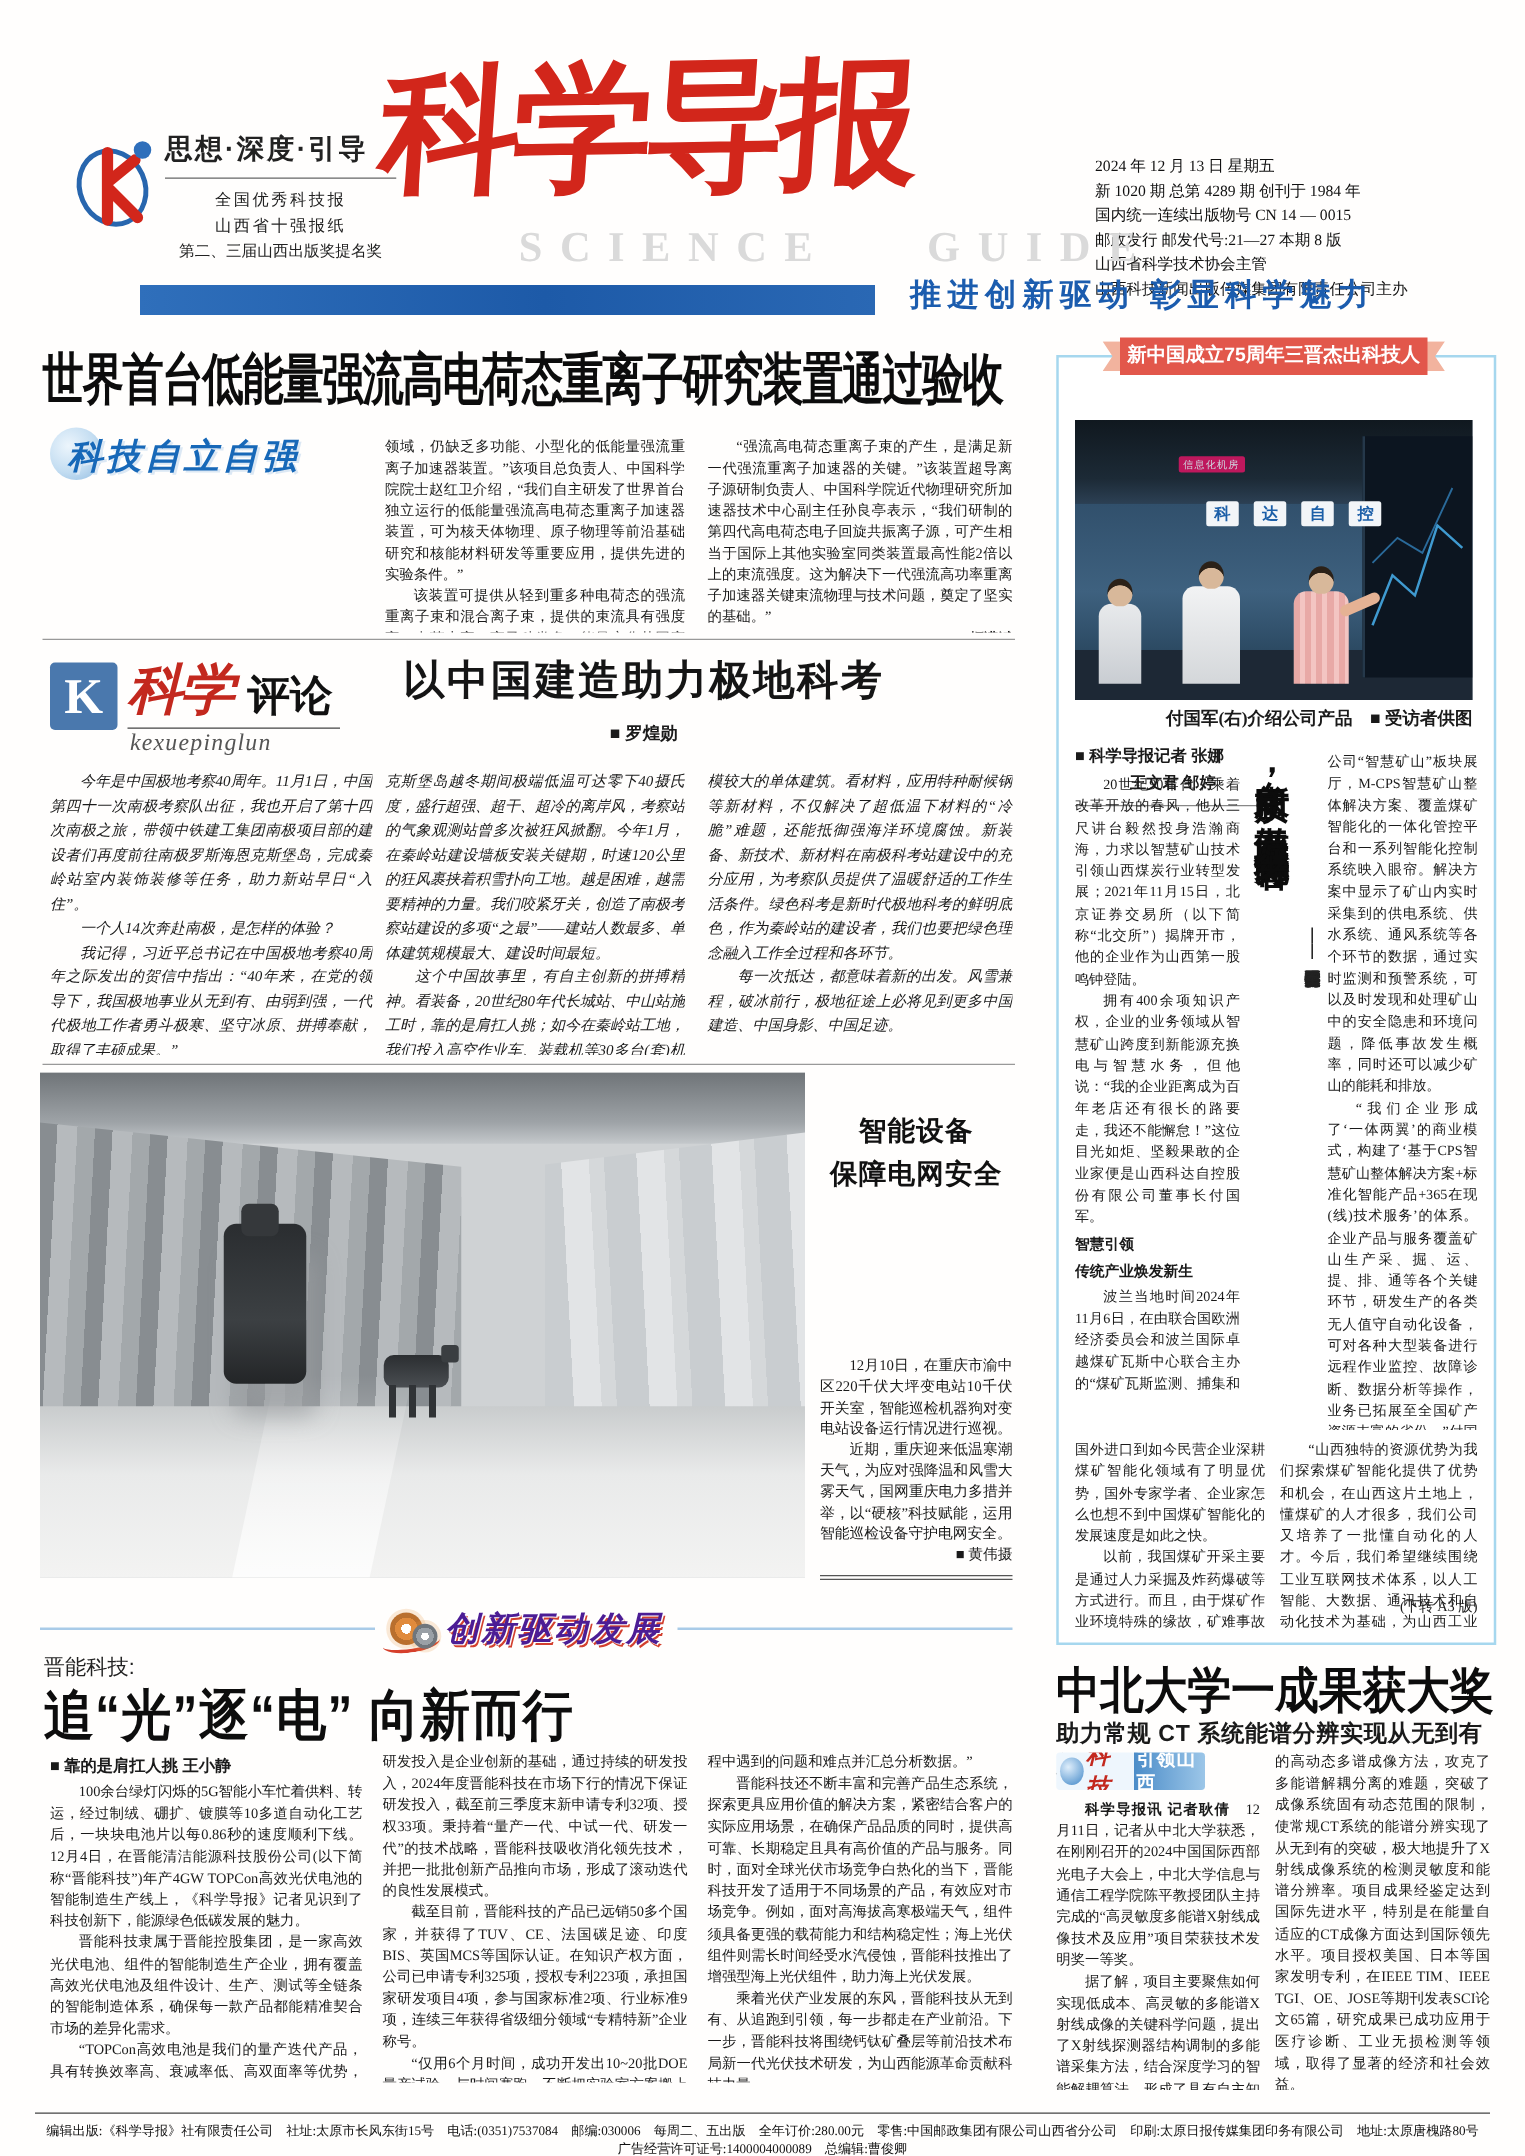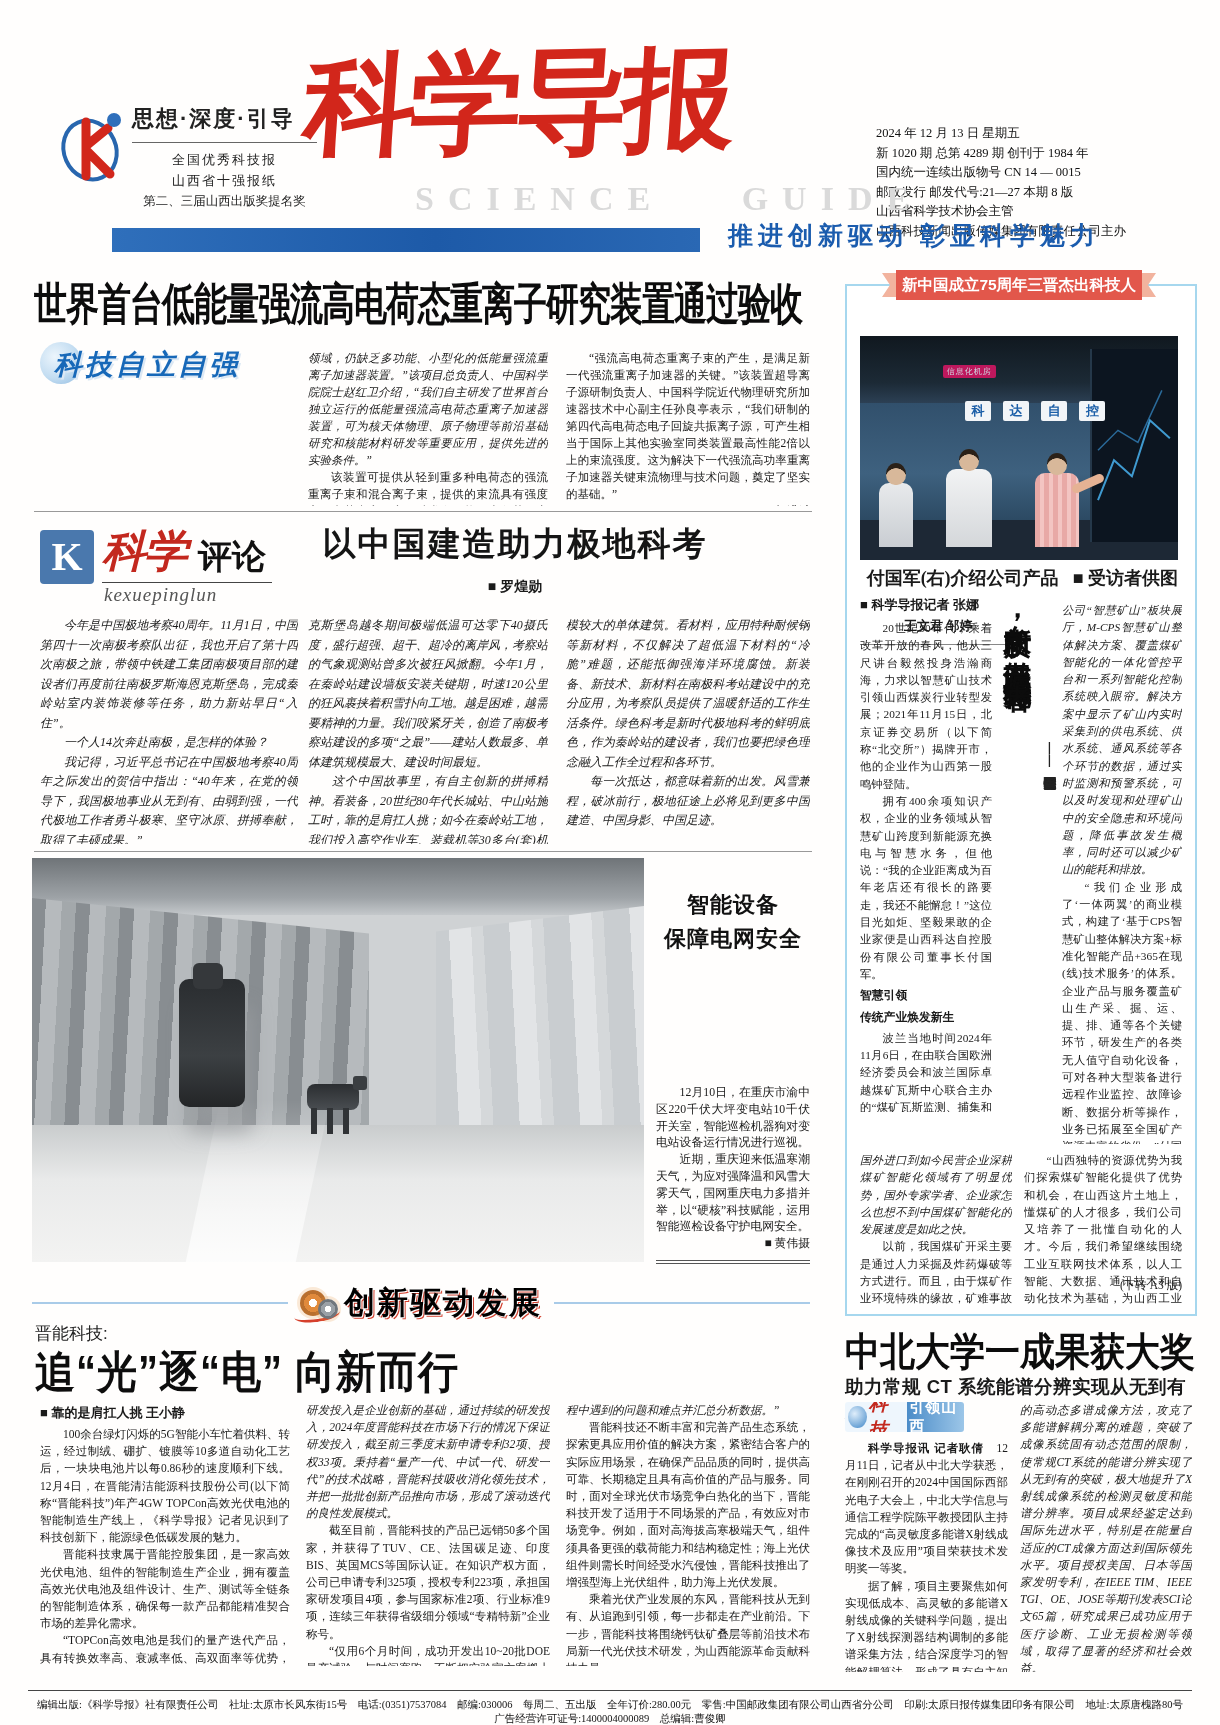--- a/index.html
+++ b/index.html
@@ -2,21 +2,21 @@
 <html><head>
 <meta charset="utf-8">
 <style>
   html,body{margin:0;padding:0;background:#ffffff;}
   #page{position:relative;width:1220px;height:1725px;background:#fffefd;overflow:hidden;
         font-family:"Liberation Serif","DejaVu Serif",serif;color:#1a1a1a;}
   .abs{position:absolute;}
   .sans{font-family:"Liberation Sans","DejaVu Sans",sans-serif;}
   .jcol{position:absolute;text-align:justify;overflow:hidden;}
   .jcol p{margin:0;text-indent:2em;}
-  .jcol p.ni{text-indent:0;font-style:italic;}
+  .jcol p.ni{text-indent:0;}
   .fs-lead{font-size:11.5px;line-height:17px;}
   .fs-comment{font-size:12px;line-height:19.5px;font-style:italic;}
   .fs-body{font-size:11.5px;line-height:17.2px;}
   .fs-panel{font-size:11.3px;line-height:17.3px;}
 
   
   #m-logo{left:56px;top:106px;width:72px;height:80px;}
   #m-left{left:132px;top:104px;width:185px;}
   #m-slogan{font-size:22px;font-weight:bold;letter-spacing:2px;color:#222;
             border-bottom:1px solid #666;padding-bottom:8px;margin-bottom:6px;}
@@ -104,21 +104,21 @@
   #inno{left:32px;top:1282px;width:778px;height:42px;display:flex;align-items:center;}
   .inno-line{flex:1;height:2px;background:#a9cbe8;}
   #inno-center{display:flex;align-items:center;padding:0 12px;}
   .gear{width:26px;height:26px;border-radius:50%;position:relative;margin-right:-8px;
      background:radial-gradient(circle,#fff 0 4px,#e08a3c 4px 9px,#b96f2e 9px 13px);
      box-shadow:0 0 0 3px #e5953f33;}
   .gear.gray{width:20px;height:20px;margin-top:12px;margin-right:6px;
      background:radial-gradient(circle,#fff 0 3px,#9aa0a6 3px 7px,#70767c 7px 10px);}
   .gear-swoosh{position:absolute;left:-6px;bottom:-6px;width:46px;height:12px;border-radius:50%;
      border-bottom:3px solid #d6402c;transform:rotate(-8deg);}
-  #inno-text{font-size:31px;font-weight:900;color:#000000;letter-spacing:2px;
+  #inno-text{font-size:27px;font-weight:900;font-style:italic;color:#4c1d95;letter-spacing:2px;
      text-shadow:1px 1px 0 #ffffff,2px 2px 0 #d2402e,-1px -1px 0 #ffffff;}
   #jn-kicker{left:35px;top:1322px;font-size:17px;color:#222;}
   #jn-headline{left:35px;top:1342px;width:700px;font-size:40px;font-weight:900;color:#0d0d0d;
      letter-spacing:1px;transform:scaleY(1.1);transform-origin:top left;white-space:nowrap;}
   #jn-byline{left:40px;top:1404px;font-size:13px;font-weight:bold;}
   #jn-col1{left:40px;top:1426px;width:250px;height:240px;}
   #jn-col2{left:306px;top:1402px;width:244px;height:264px;}
   #jn-col3{left:566px;top:1402px;width:244px;height:264px;}
 
   
@@ -145,21 +145,21 @@
   .man{position:absolute;bottom:6%;border-radius:10px 10px 0 0;}
   .man:before{content:"";position:absolute;left:50%;top:-20px;transform:translateX(-50%);
      width:20px;height:22px;border-radius:50% 50% 45% 45%;
      background:radial-gradient(circle at 50% 72%,#d8b89a 55%,#2b2118 58%);}
   .man.m1{left:6%;width:34px;height:64px;background:linear-gradient(#e8eaec,#c9cdd2);}
   .man.m2{left:27%;width:46px;height:78px;background:linear-gradient(#f2f3f4,#d4d7da);}
   .man.m3{left:55%;width:44px;height:74px;
      background:repeating-linear-gradient(90deg,#e8a9a6 0 5px,#f3c5c2 5px 9px);}
   .man.m3:after{content:"";position:absolute;right:-26px;top:6px;width:34px;height:9px;
      border-radius:5px;background:#e5b294;transform:rotate(-24deg);}
-  #panel-cap{left:860px;top:566px;width:318px;font-size:18px;font-weight:bold;display:flex;
+  #panel-cap{left:860px;top:566px;width:318px;font-size:14px;font-weight:bold;display:flex;
      justify-content:flex-end;gap:14px;}
   #panel-reporters{left:860px;top:594px;width:156px;font-size:13px;font-weight:bold;line-height:21px;
      border-bottom:1px solid #888;padding-bottom:8px;}
   #panel-reporters .l2{padding-left:44px;}
   #panel-col1{left:860px;top:620px;width:132px;height:492px;}
   .p-subhead{font-weight:bold;text-indent:0 !important;font-family:"Liberation Sans",sans-serif;
      font-size:11.8px;margin:4px 0 !important;}
   #panel-vhead{left:999px;top:602px;width:36px;height:544px;writing-mode:vertical-rl;
      font-size:28px;font-weight:900;color:#0c0c0c;letter-spacing:2px;line-height:36px;}
   #panel-vsub{left:1041px;top:742px;width:18px;height:390px;writing-mode:vertical-rl;

